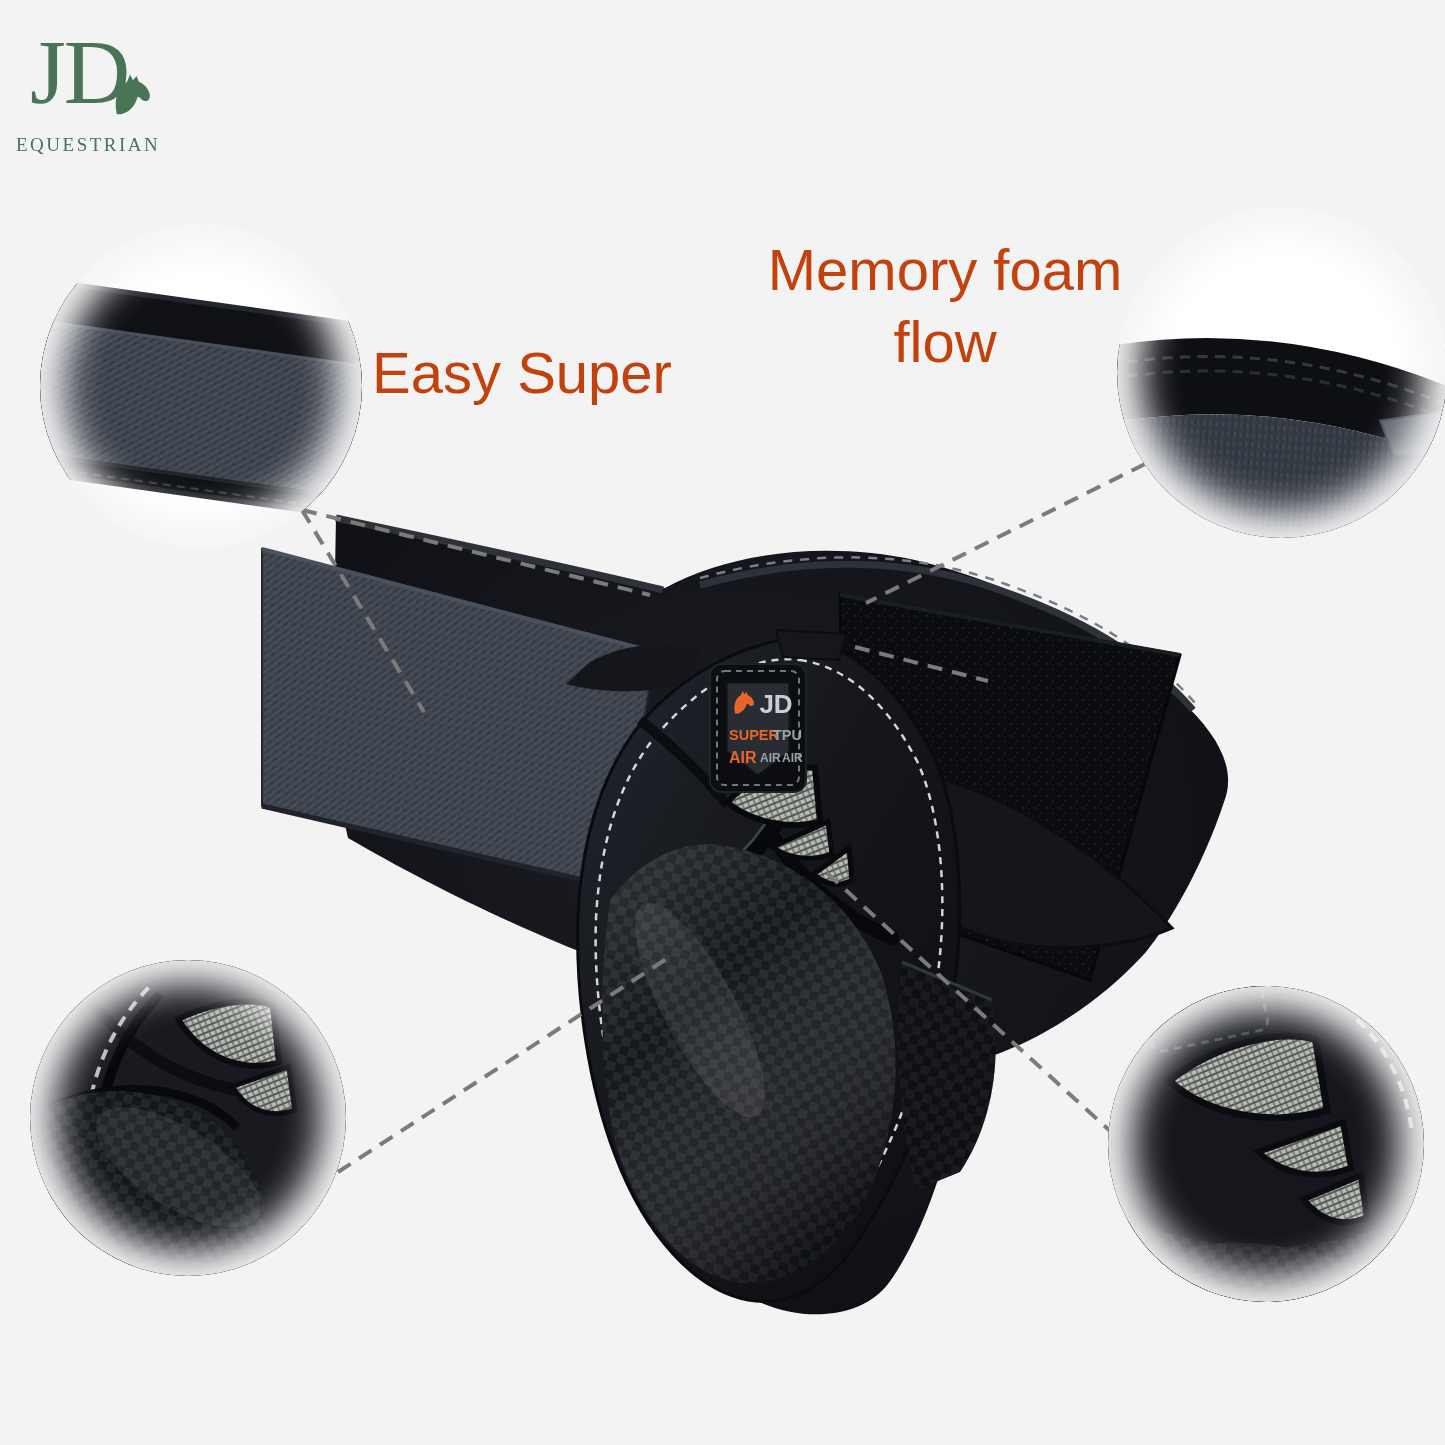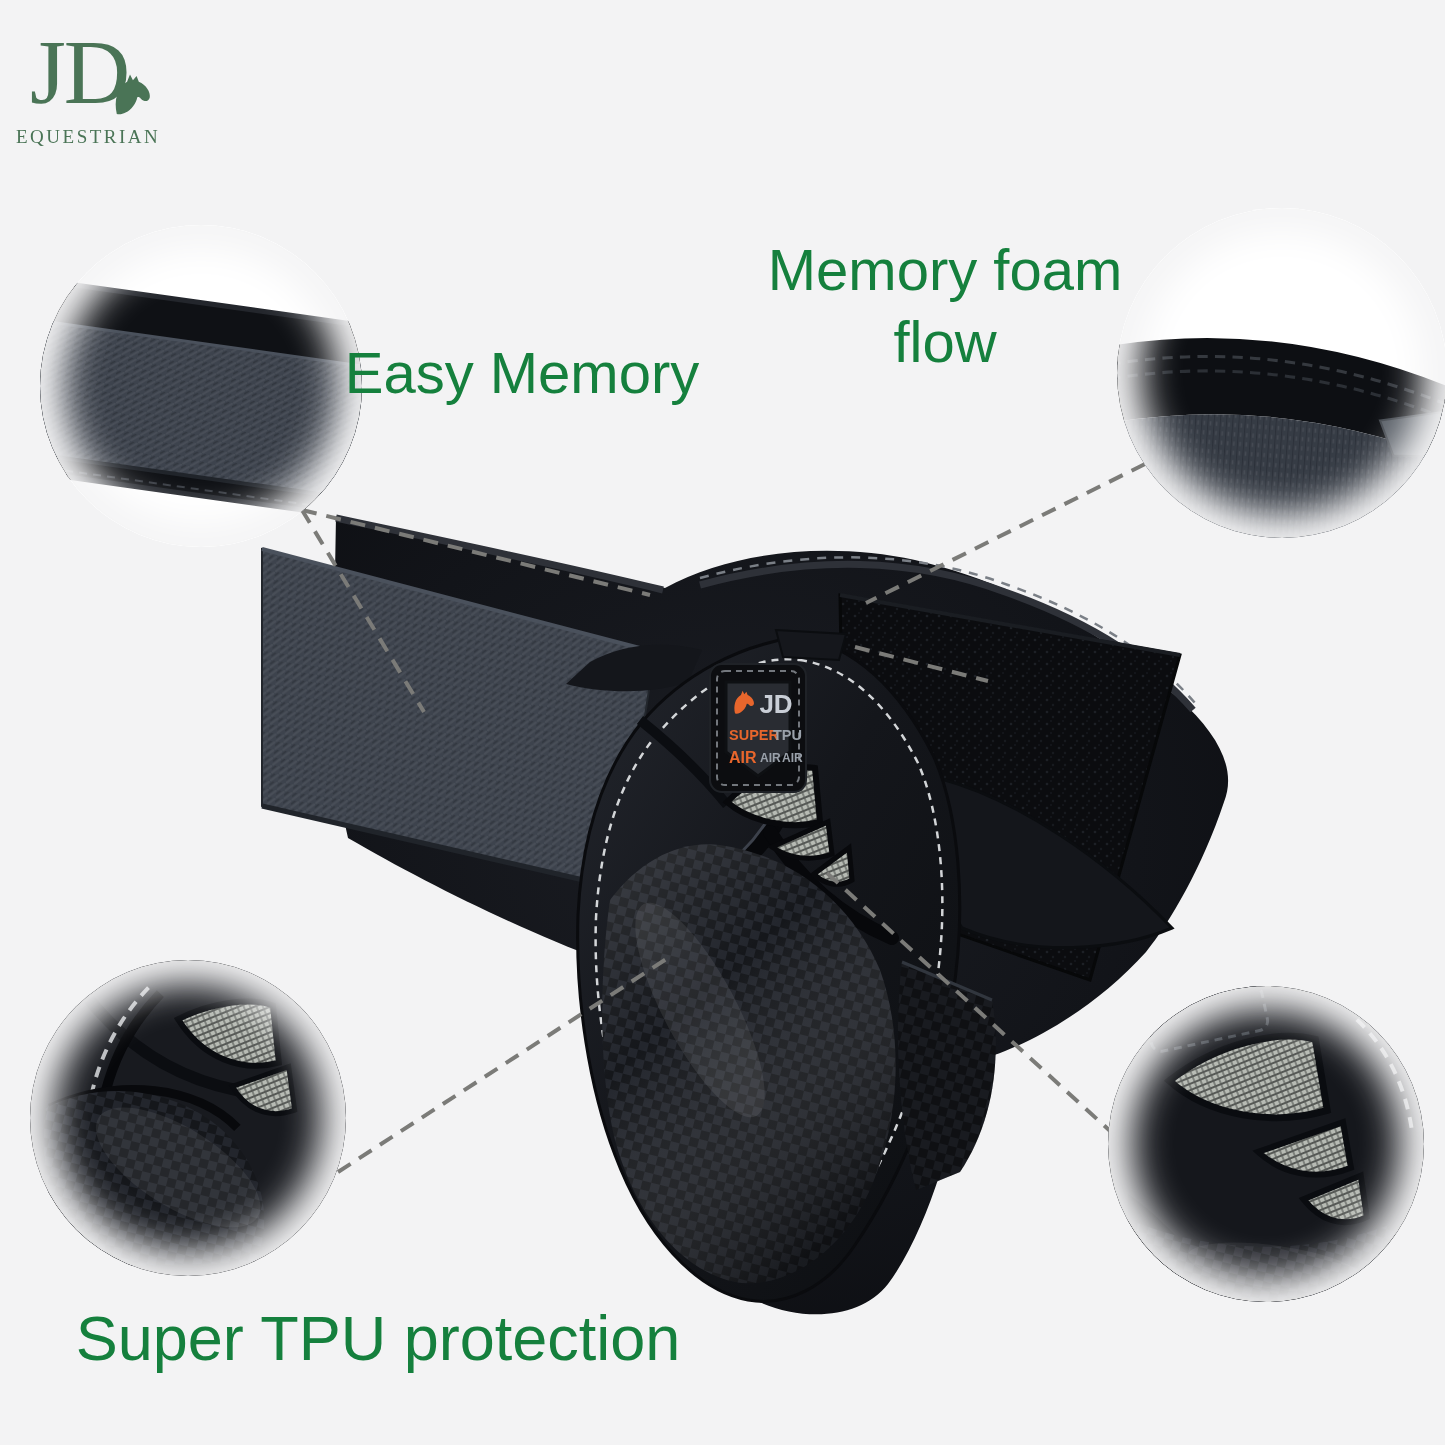--- a/index.html
+++ b/index.html
@@ -5,23 +5,23 @@
   html,body{margin:0;padding:0;}
   .scene{position:relative;width:1445px;height:1445px;background:#f3f3f4;overflow:hidden;
          font-family:"Liberation Sans",sans-serif;}
   .layer{position:absolute;inset:0;}
   
   .logo{position:absolute;left:14px;top:26px;width:300px;color:#4a7456;}
   .logo .initials{font-family:"Liberation Serif",serif;font-size:92px;line-height:1;
                   letter-spacing:-2px;margin-left:16px;font-weight:400;}
   .logo .horse{position:absolute;left:94px;top:46px;width:44px;height:46px;}
   .logo .name{font-family:"Liberation Serif",serif;font-size:19px;letter-spacing:2.5px;
-              margin-top:8px;margin-left:2px;}
+              margin-top:16px;margin-left:2px;}
   
-  .callout{position:absolute;transform:translate(-50%,-50%);color:#15803d;
+  .callout{position:absolute;transform:translate(-50%,-50%);color:#c2410c;
            text-align:center;white-space:nowrap;font-weight:500;}
   .cl-top{font-size:58px;}
   .cl-bottom{font-size:63px;}
   #lbl-easy{left:522px;top:372px;}
   #lbl-memory{left:945px;top:306px;line-height:72px;}
   #lbl-tpu{left:378px;top:1338px;}
   #lbl-air{left:1072px;top:1334px;}
   
   .detail{position:absolute;border-radius:50%;overflow:hidden;background:#fff;}
   .detail svg{position:absolute;inset:0;width:100%;height:100%;}
@@ -229,20 +229,19 @@
       <path d="M62,96 C110,58 172,44 210,54 L222,126 C168,142 102,132 62,96 Z" fill="url(#mesh)" stroke="#0a0c10" stroke-width="7"></path>
       <path d="M152,168 L238,138 L246,184 C210,198 176,190 152,168 Z" fill="url(#mesh)" stroke="#0a0c10" stroke-width="6"></path>
       <path d="M198,216 L256,192 L262,234 C236,246 214,236 198,216 Z" fill="url(#mesh)" stroke="#0a0c10" stroke-width="6"></path>
       <path d="M20,210 C60,240 90,270 100,310 L20,310 Z" fill="#0c0e12"></path>
       <path d="M30,240 C110,272 210,272 290,240 L300,330 L20,330 Z" fill="url(#carbon)" opacity="0.9"></path>
       <ellipse cx="170" cy="285" rx="90" ry="22" fill="rgba(255,255,255,0.06)" transform="rotate(8 170 285)"></ellipse>
     </svg>
     <div class="fade"></div>
   </div>
 
-  <div class="callout cl-top" id="lbl-easy">Easy Memory</div>
+  <div class="callout cl-top" id="lbl-easy">Easy Super</div>
   <div class="callout cl-top" id="lbl-memory">
     <div>Memory foam</div>
     <div>flow</div>
   </div>
-  <div class="callout cl-bottom" id="lbl-tpu">Super TPU protection</div>
 
 </div>
 
 </body></html>

